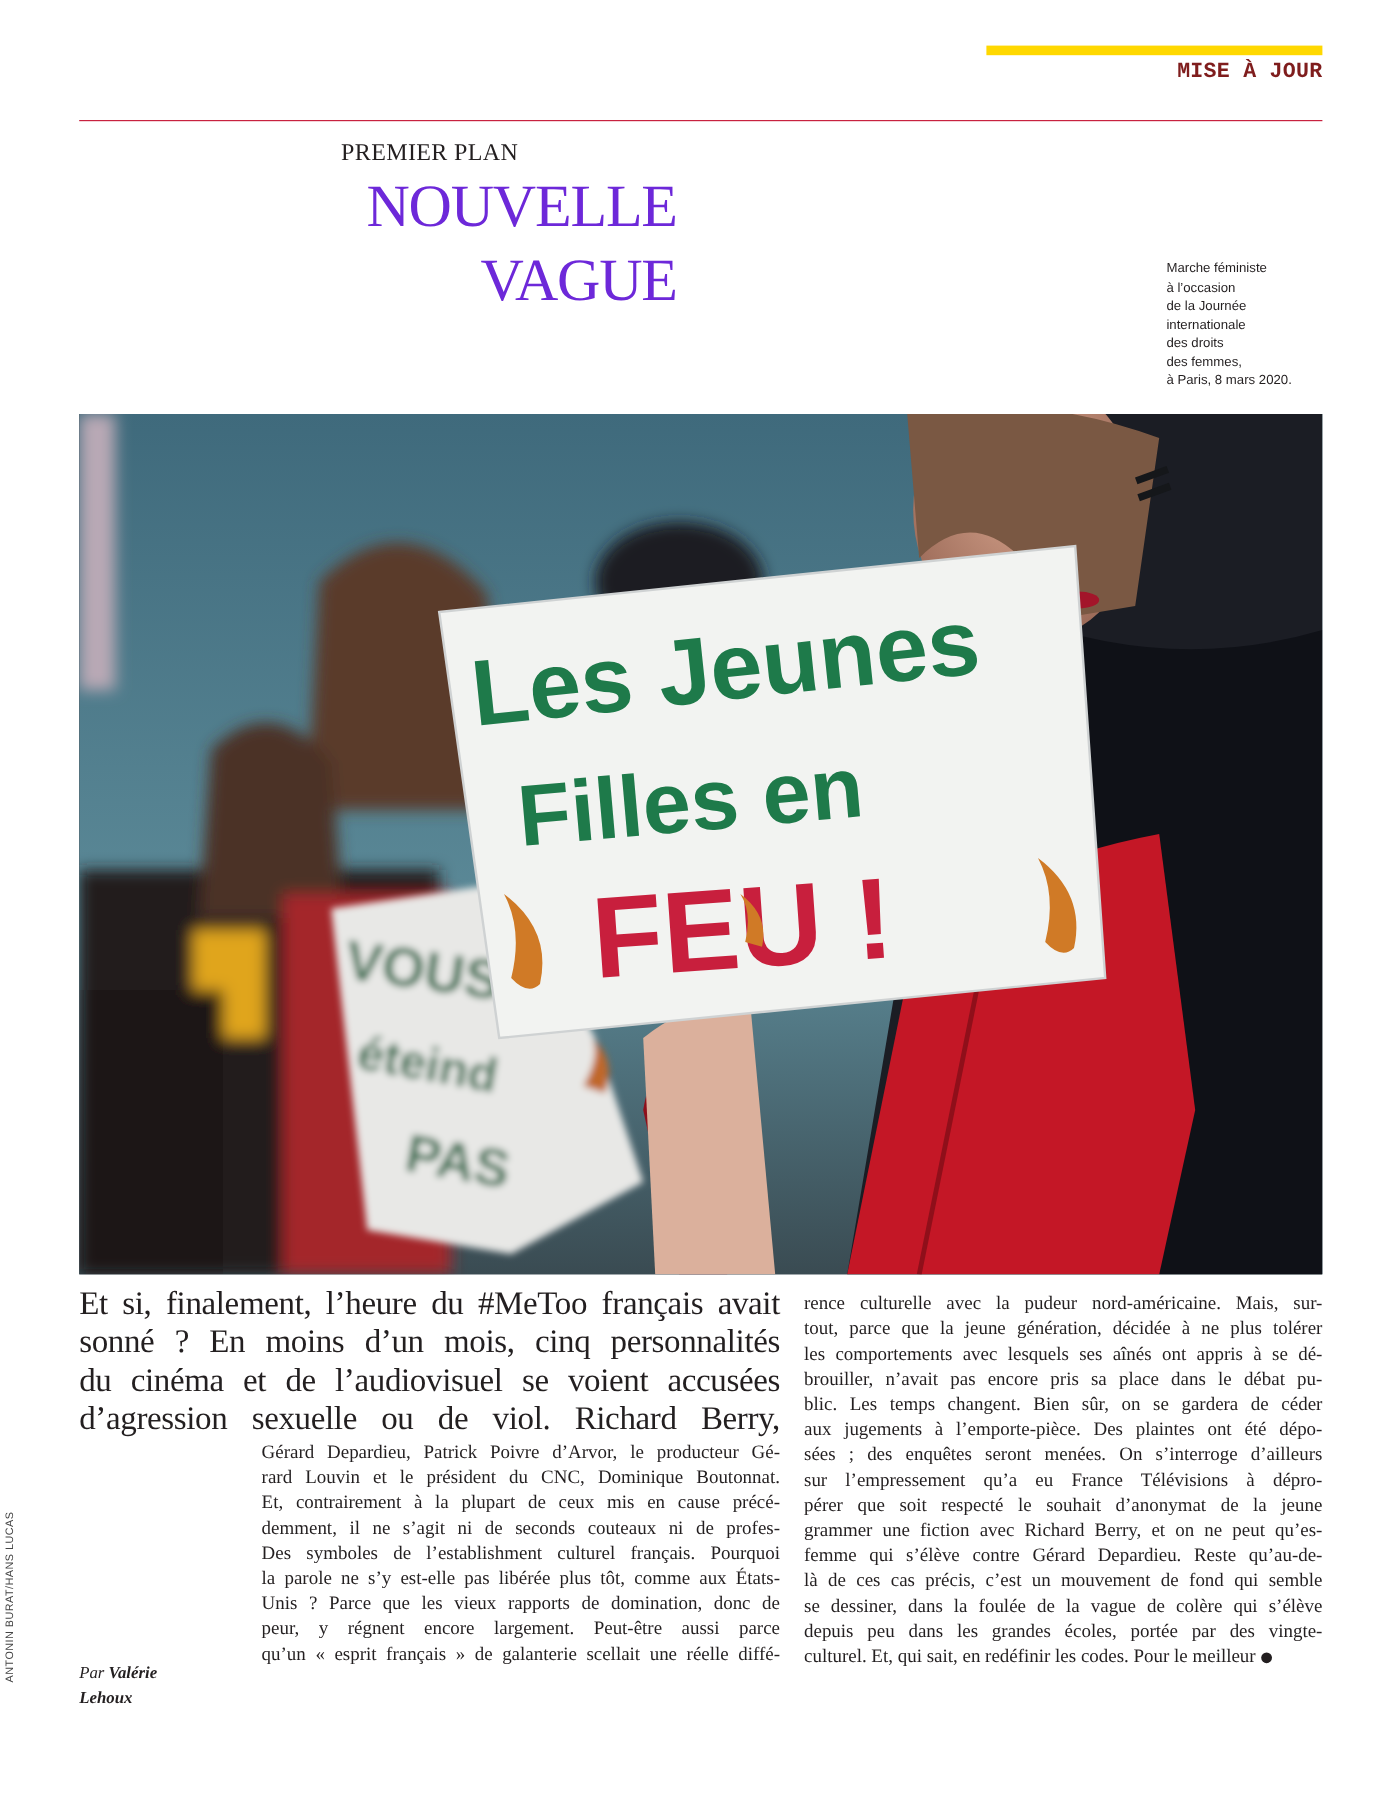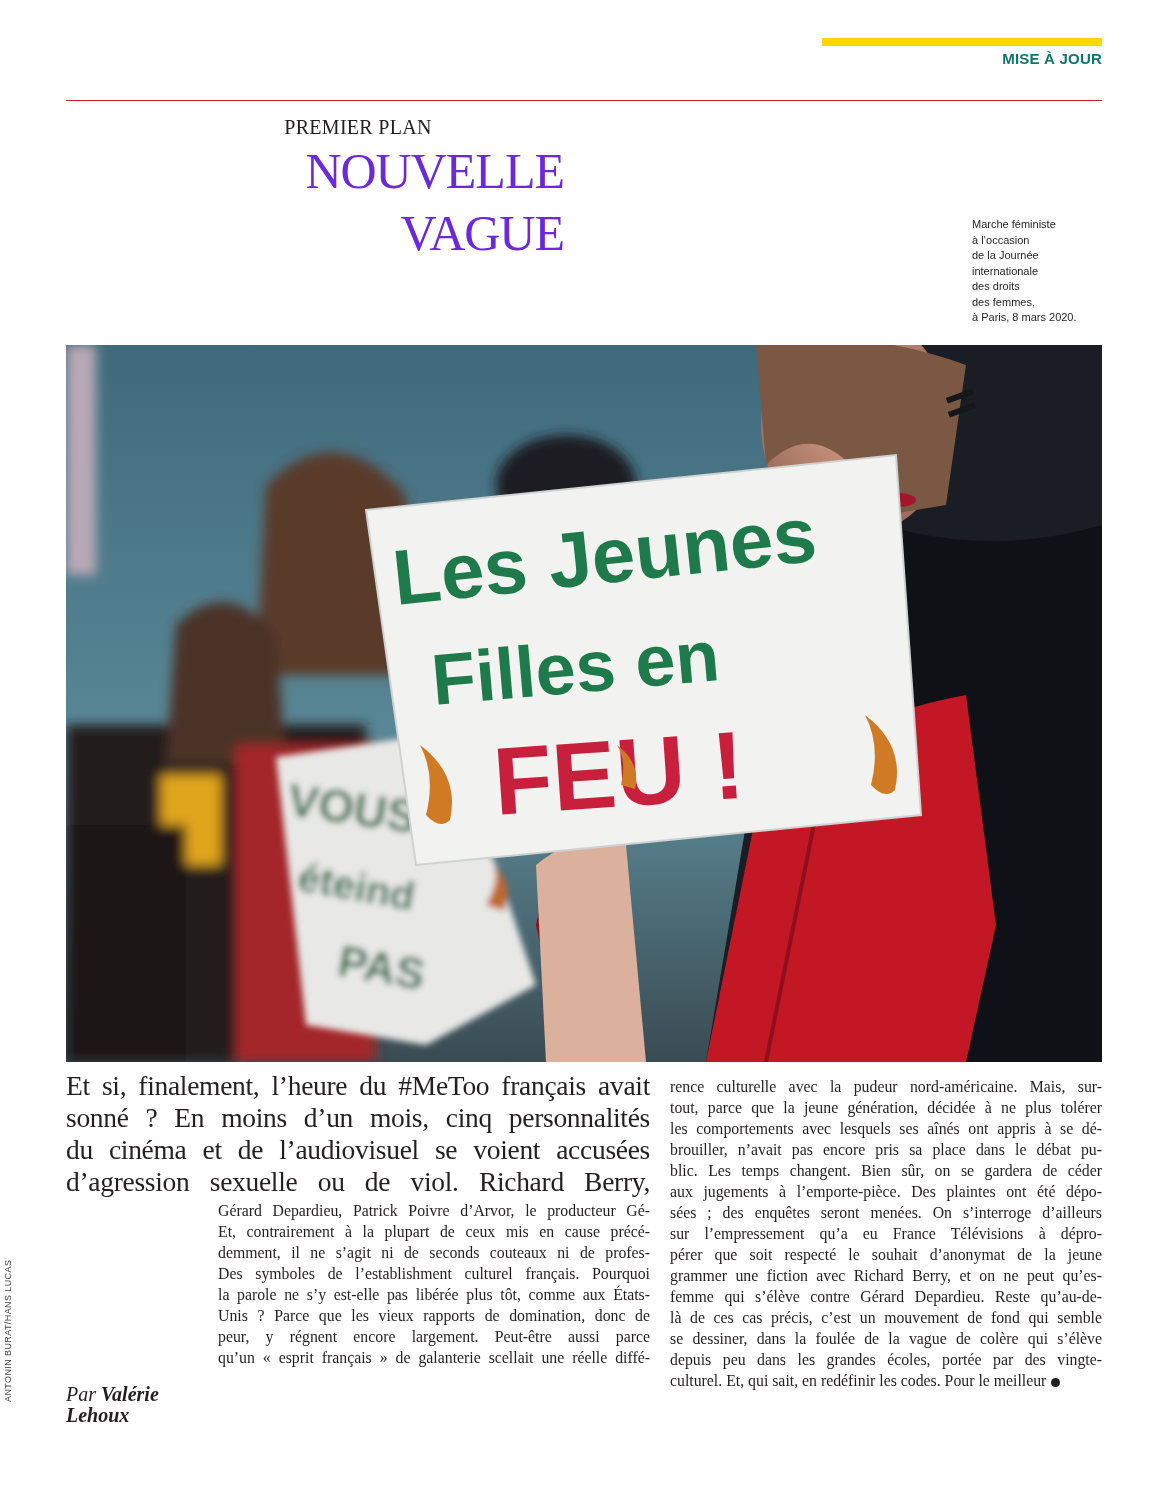--- a/index.html
+++ b/index.html
@@ -1,34 +1,34 @@
 <!DOCTYPE html>
 <html><head>
 <meta charset="utf-8">
 <style>
   html, body { margin:0; padding:0; }
   body { width:1151px; height:1499px; background:#ffffff; position:relative; overflow:hidden; color:#231f20; }
   .abs { position:absolute; }
   .yellow-bar { left:822px; top:38px; width:280px; height:8px; background:#ffd800; }
-  .section-tag { right:49px; top:50px; font-family:Liberation Sans, sans-serif; font-weight:bold; font-size:15px; letter-spacing:0.2px; color:#0f766e; }
+  .section-tag { right:49px; top:50px; font-family:Liberation Mono, monospace; font-weight:bold; font-size:18px; letter-spacing:0.2px; color:#7f1d1d; }
   .red-rule { left:66px; top:100px; width:1036px; height:1px; background:#c8223f; }
   .kicker { left:218px; top:116px; width:280px; text-align:center; font-family:"Liberation Serif", serif; font-size:20px; color:#231f20; letter-spacing:0.3px; }
   .headline { left:150px; top:140px; width:414px; text-align:right; font-family:"Liberation Serif", serif; font-size:50px; line-height:62px; color:#6d28d9; letter-spacing:-1px; }
   .caption { left:972px; top:217px; width:170px; font-family:"Liberation Sans", sans-serif; font-size:11px; line-height:15.5px; color:#231f20; white-space:pre-line; }
   .photo { left:66px; top:345px; width:1036px; height:717px; overflow:hidden; background:#2c3d47; }
   .photo svg { display:block; }
   .credit { left:3px; top:1402px; transform-origin:0 0; transform:rotate(-90deg); font-family:"Liberation Sans", sans-serif; font-size:9px; color:#444; letter-spacing:0.4px; white-space:nowrap; }
   .lede { left:66px; top:1070px; width:584px; font-family:"Liberation Serif", serif; font-size:27.5px; line-height:32px; color:#231f20; text-align:justify; text-align-last:justify; letter-spacing:-0.3px; }
   .lede span { display:block; }
   .body-col { font-family:"Liberation Serif", serif; font-size:15.8px; line-height:21px; color:#231f20; }
   .body-col span { display:block; text-align:justify; text-align-last:justify; white-space:nowrap; }
   .body-col span.last { text-align-last:left; }
   .col1 { left:218px; top:1200px; width:432px; }
   .col2 { left:670px; top:1076px; width:432px; }
-  .byline { left:66px; top:1384px; font-family:"Liberation Serif", serif; font-size:20px; line-height:21px; font-style:italic; color:#231f20; }
+  .byline { left:66px; top:1384px; font-family:"Liberation Serif", serif; font-size:14px; line-height:21px; font-style:italic; color:#231f20; }
   .byline b { font-weight:bold; }
   .end-dot { display:inline-block; width:9px; height:9px; border-radius:50%; background:#231f20; margin-left:5px; vertical-align:middle; }
   .folio { right:49px; top:1475px; font-family:"Liberation Sans", sans-serif; font-weight:bold; font-size:12.5px; color:#231f20; word-spacing:1px;margin-top:22px; }
   .folio span { margin-left:10px; }
   .folio span:first-child { margin-left:0; }
 </style>
 </head>
 <body>
 
 <div class="abs yellow-bar"></div>
@@ -120,20 +120,21 @@
 
 <div class="abs lede">
   <span>Et si, finalement, l’heure du #MeToo français avait</span>
   <span>sonné ? En moins d’un mois, cinq personnalités</span>
   <span>du cinéma et de l’audiovisuel se voient accusées</span>
   <span>d’agression sexuelle ou de viol. Richard Berry,</span>
 </div>
 
 <div class="abs body-col col1">
   <span>Gérard Depardieu, Patrick Poivre d’Arvor, le producteur Gé-</span>
+  <span>rard Louvin et le président du CNC, Dominique Boutonnat.</span>
   <span>Et, contrairement à la plupart de ceux mis en cause précé-</span>
   <span>demment, il ne s’agit ni de seconds couteaux ni de profes-</span>
   <span>Des symboles de l’establishment culturel français. Pourquoi</span>
   <span>la parole ne s’y est-elle pas libérée plus tôt, comme aux États-</span>
   <span>Unis ? Parce que les vieux rapports de domination, donc de</span>
   <span>peur, y régnent encore largement. Peut-être aussi parce</span>
   <span>qu’un « esprit français » de galanterie scellait une réelle diffé-</span>
 </div>
 
 <div class="abs byline">

